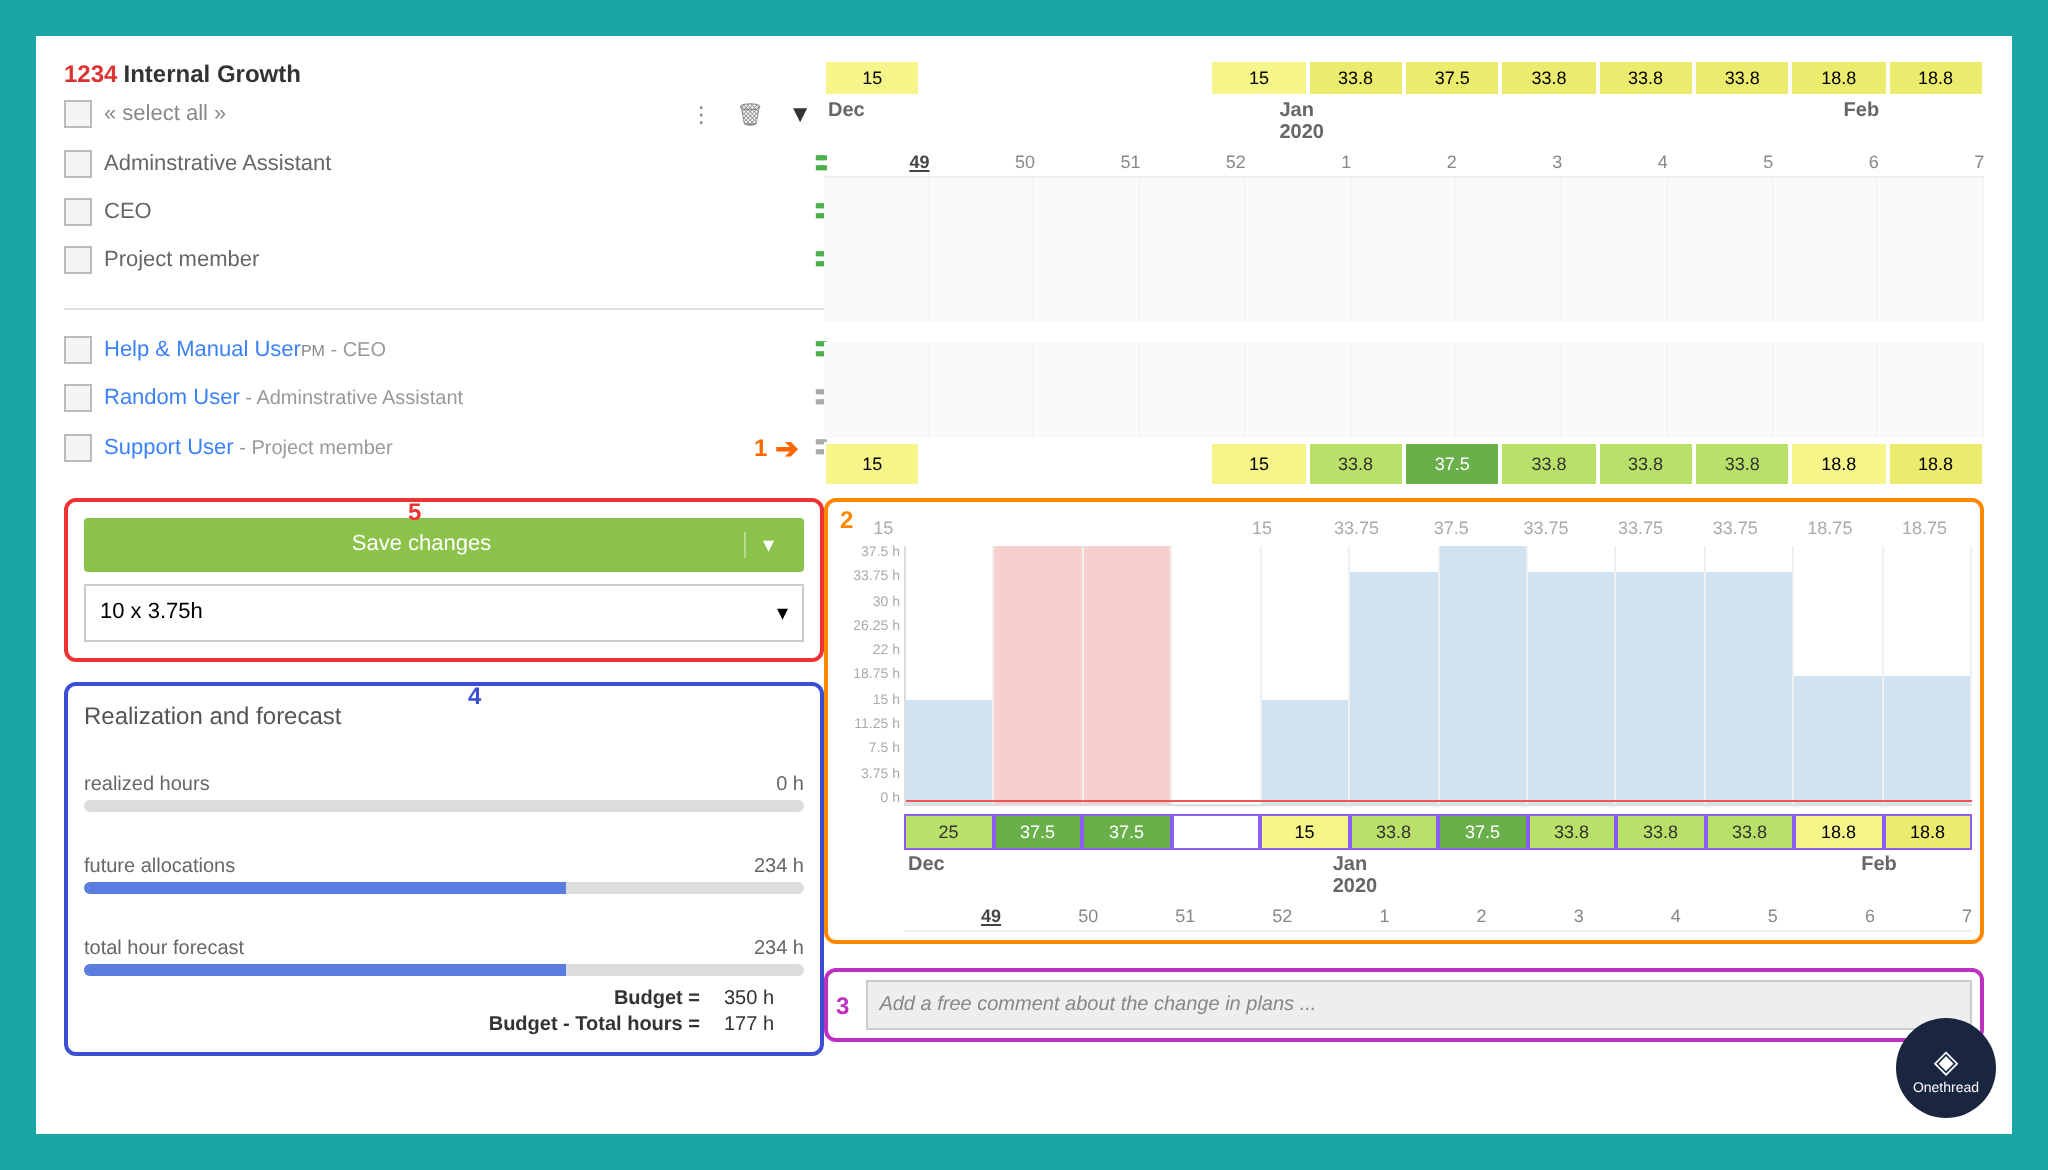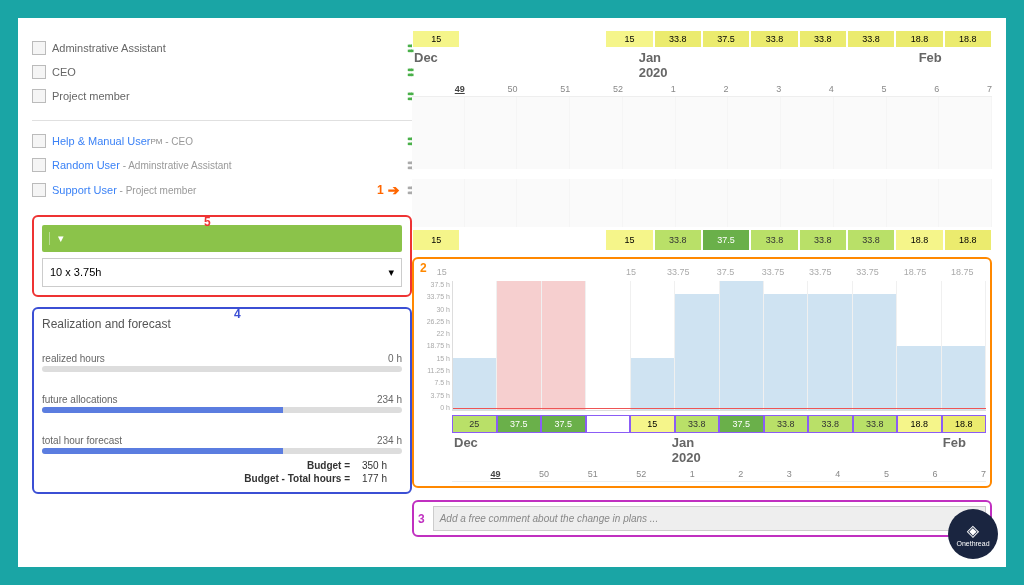--- a/index.html
+++ b/index.html
@@ -48,21 +48,21 @@
 .bar-fill { height: 100%; background: #5b7de0; }
 .budget-row { display: flex; justify-content: flex-end; gap: 12px; color: #333; font-size: 10px; margin-top: 2px; }
 .budget-label { font-weight: bold; text-align: right; }
 .budget-val { width: 40px; text-align: left; font-weight: normal; }
 
 
 .tl-header { display: flex; }
 .tl-cell { flex: 1; text-align: center; font-size: 9px; padding: 3px 0; border: 1px solid #fff; }
 .yellow-a { background: #f5f58a; }
 .yellow-b { background: #ebeb6e; }
-.month-row { display: flex; font-size: 13px; color: #666; gap: 48px; }
+.month-row { display: flex; font-size: 10px; color: #666; gap: 48px; }
 .month-cell { flex: 1; text-align: center; padding: 2px 0; }
 .month-first { text-align: left; padding-left: 2px; font-weight: bold; }
 .week-row { display: flex; }
 .week-cell { flex: 1; text-align: right; font-size: 9px; color: #888; padding: 2px 0; border-bottom: 1px solid #eee; }
 .week-cell.bold { font-weight: bold; text-decoration: underline; color: #444; }
 
 .track { display: flex; height: 24px; }
 .track-cell { flex: 1; border-right: 1px solid #f5f5f5; background: #fafafa; }
 
 .alloc-row { display: flex; height: 22px; margin-top: 2px; }
@@ -95,21 +95,32 @@
 .onethread-badge { position: absolute; right: 8px; bottom: 8px; width: 50px; height: 50px; background: #1a2540; border-radius: 50%; display: flex; flex-direction: column; align-items: center; justify-content: center; color: #fff; font-size: 7px; }
 .ot-logo { font-size: 16px; }
 
 .clearfix::after { content: ""; display: table; clear: both; }
 </style>
 </head>
 <body>
 
 <div class="frame">
   <div class="left-col">
-
+    <div class="title-row">
+      <span class="proj-id">1234</span>
+      <span class="proj-name">Internal Growth</span>
+    </div>
+
+    <div class="select-row">
+      <span class="checkbox"></span>
+      <span>« select all »</span>
+      <span class="icon-dots">⋮</span>
+      <span class="icon-trash">🗑</span>
+      <span class="icon-filter">▼</span>
+    </div>
 
     <div class="role-list">
       <div class="role-item">
         <span class="checkbox"></span>
         <span>Adminstrative Assistant</span>
         <span class="grid-icon">▪▪▪<br>▪▪▪</span>
       </div>
       <div class="role-item">
         <span class="checkbox"></span>
         <span>CEO</span>
@@ -144,20 +155,21 @@
         <span class="user-role">&nbsp;- <span>Project member</span></span>
         <span class="num-1" style="margin-left:auto">1</span>
         <span class="arrow-1" style="margin-left:4px">➔</span>
         <span class="grid-icon grey" style="margin-left:4px">▪▪▪<br>▪▪▪</span>
       </div>
     </div>
 
     <div class="box-red">
       <span class="num-5">5</span>
       <div class="save-btn">
+        <span class="save-main">Save changes</span>
         <span class="save-drop">▾</span>
       </div>
       <div class="scale-select">
         <span>10 x 3.75h</span>
           <span>▾</span>
       </div>
     </div>
 
     <div class="box-blue">
       <span class="num-4">4</span>

